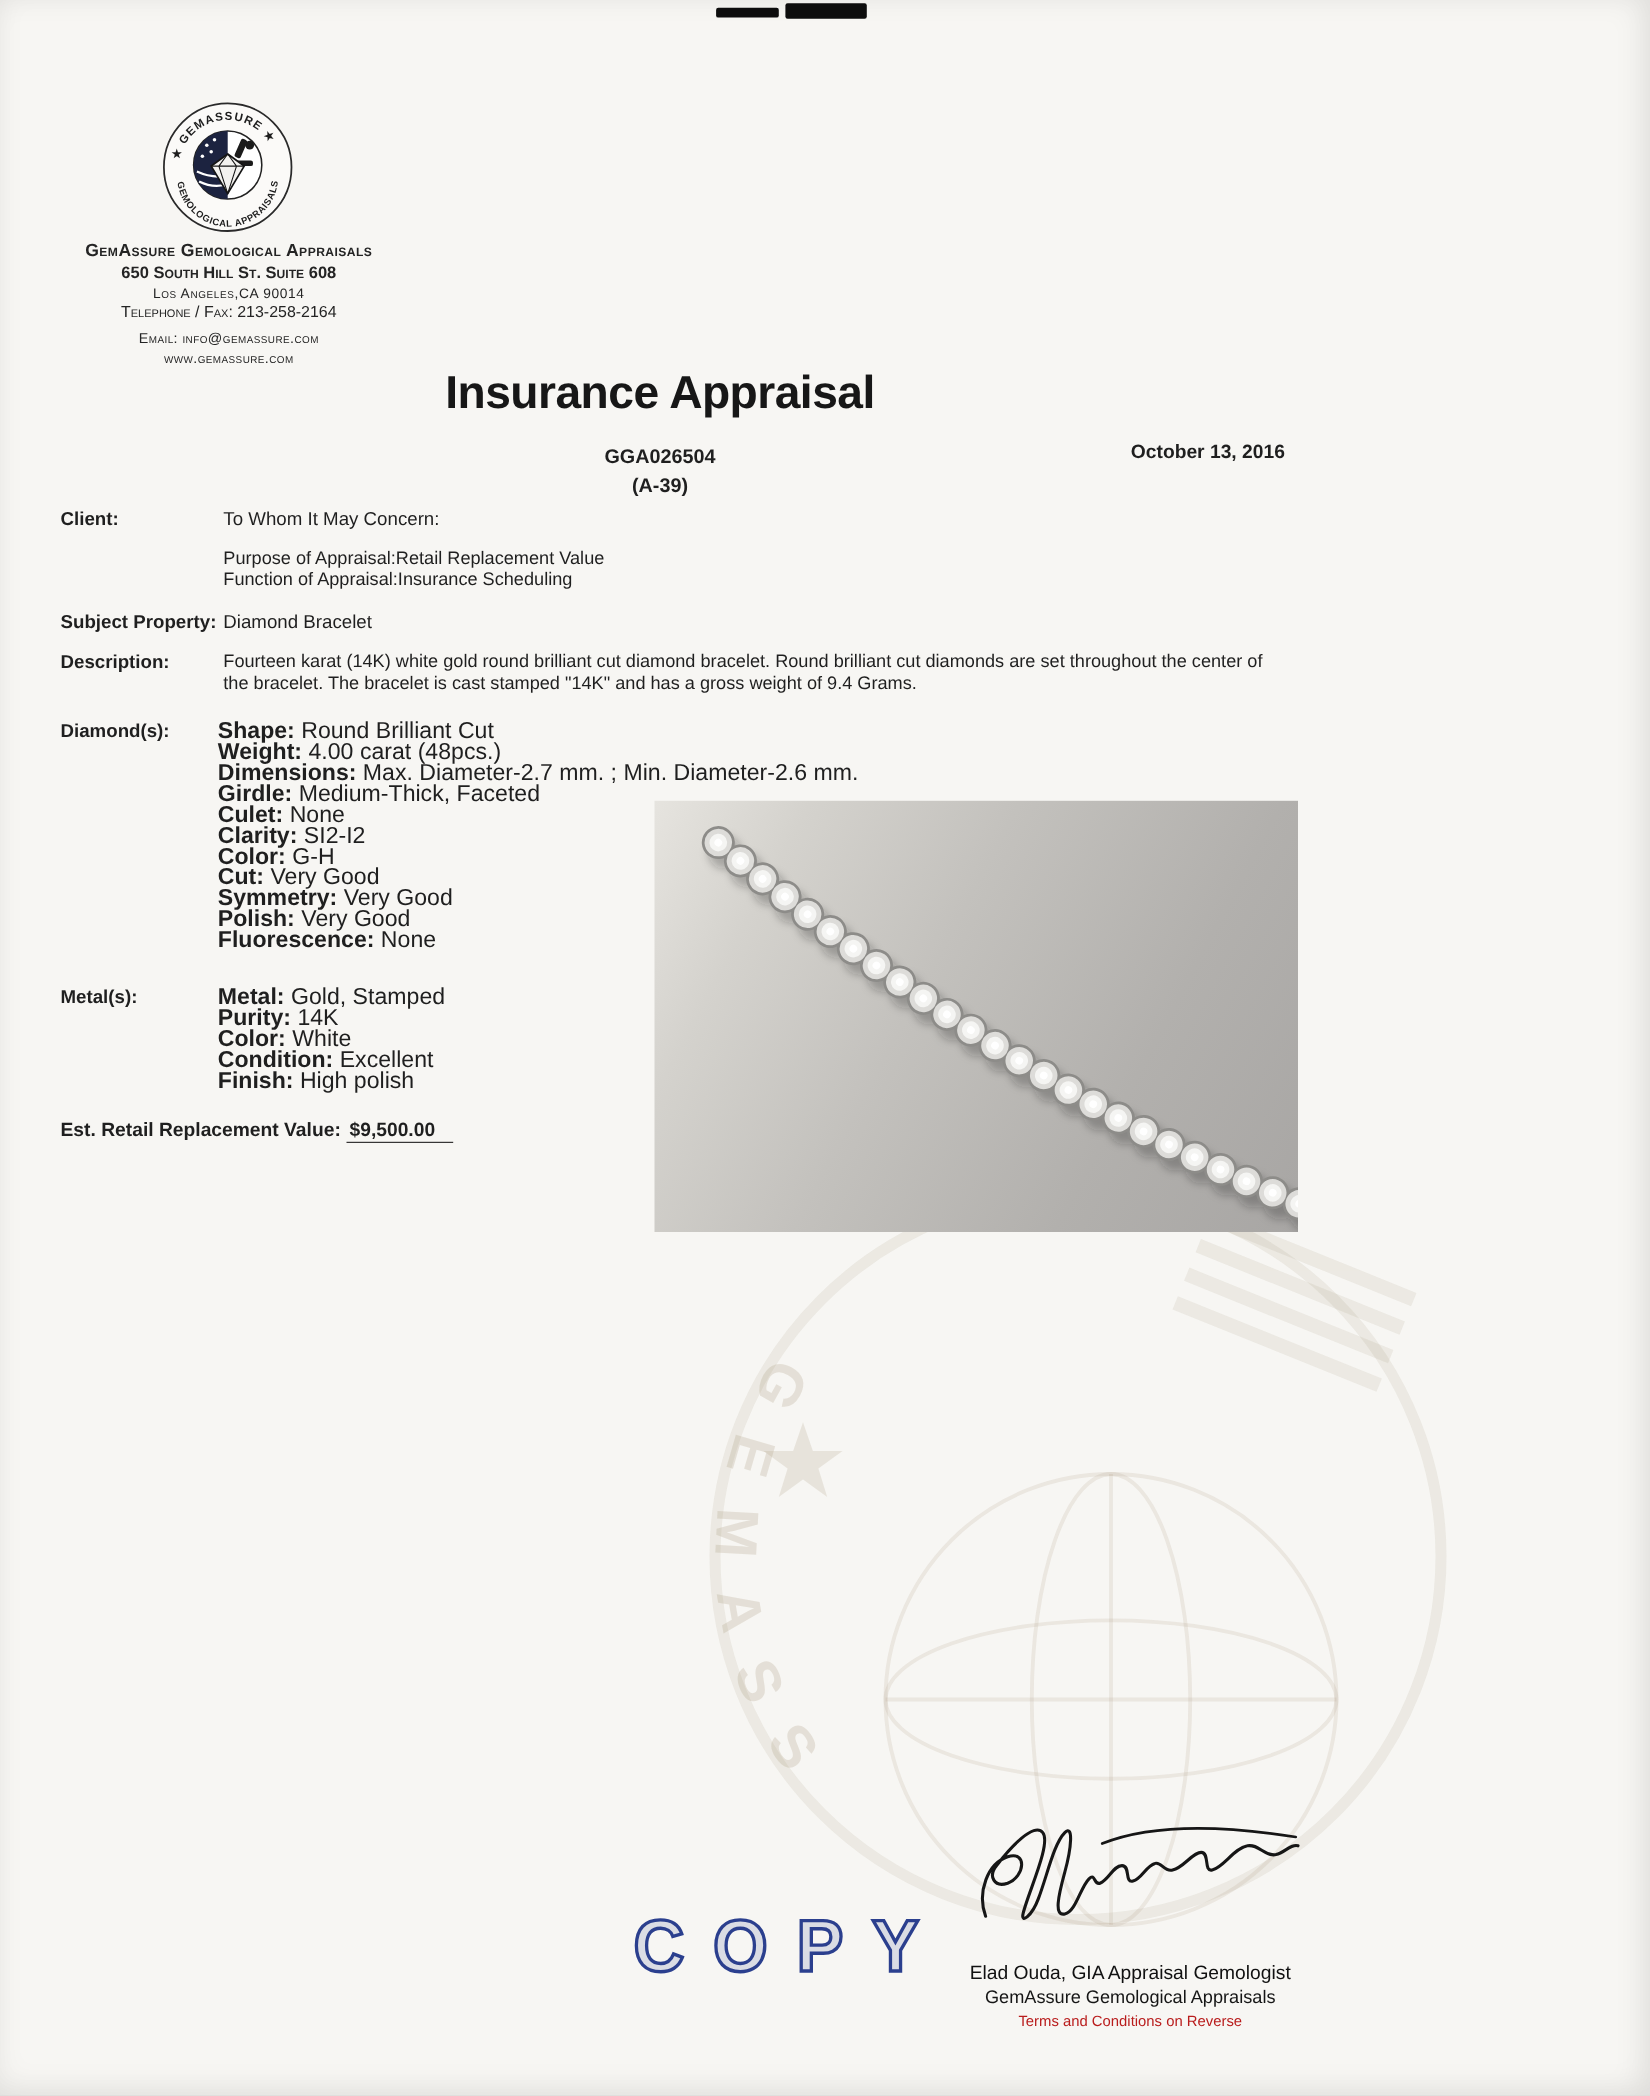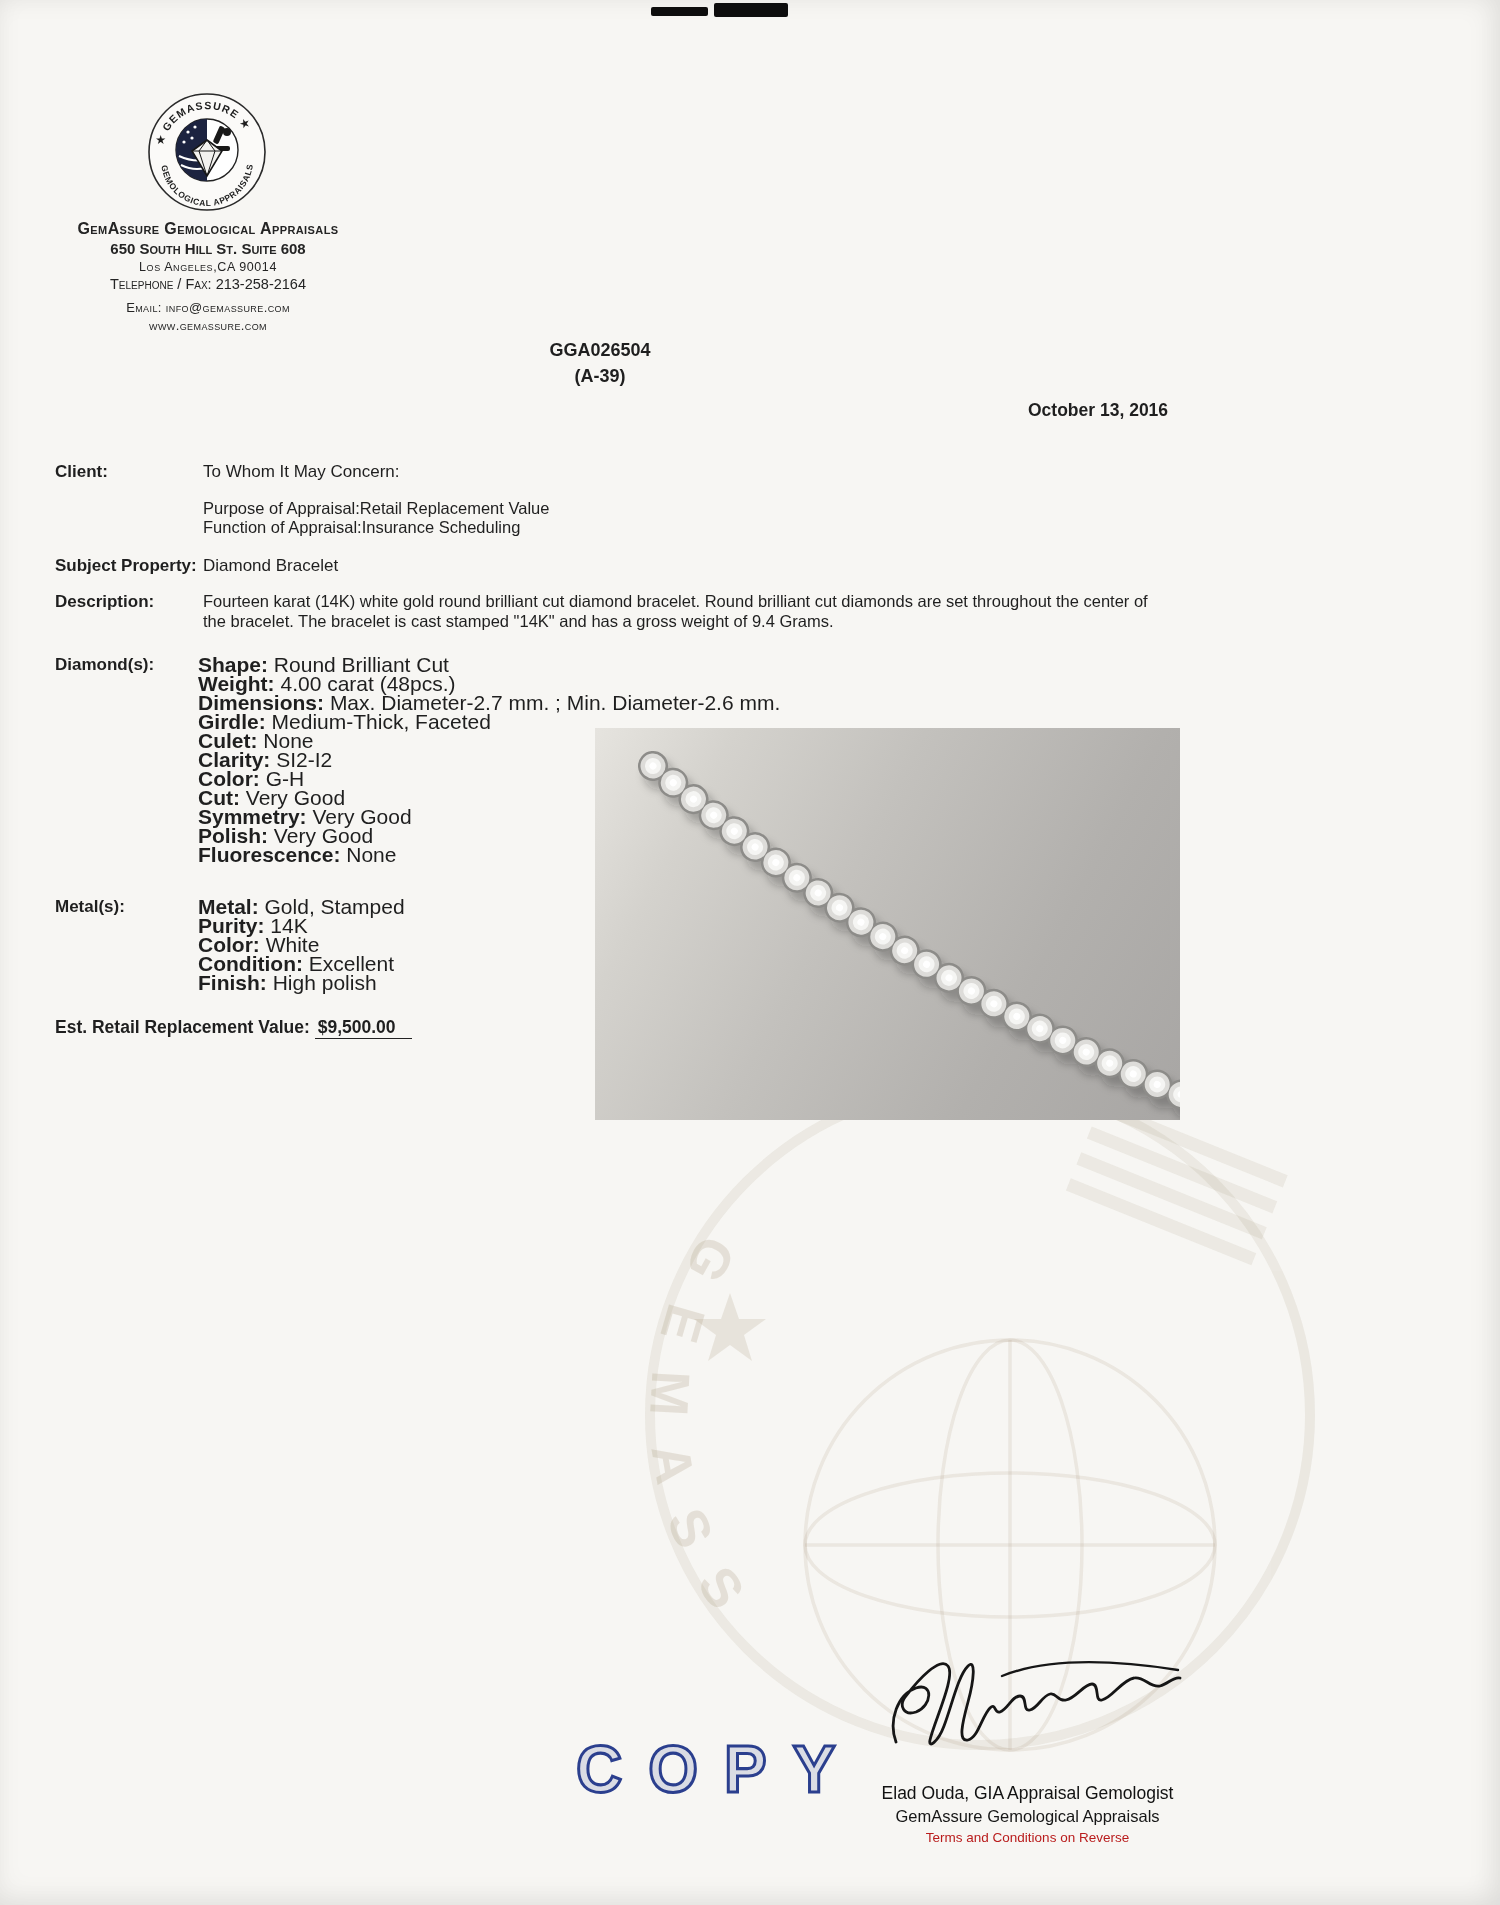--- a/index.html
+++ b/index.html
@@ -20,21 +20,21 @@
   .co-name{font-size:16px;font-weight:700;letter-spacing:.4px;}
   .co-addr1{font-size:15px;font-weight:700;}
   .co-addr2{font-size:12.5px;letter-spacing:.6px;}
   .co-phone{font-size:14.5px;}
   .co-email{font-size:13px;margin-top:7px;letter-spacing:.4px;}
   .co-web{font-size:13px;margin-top:1px;letter-spacing:.4px;}
 
   
   .title-block{position:absolute;left:250px;top:333px;width:700px;text-align:center;}
   .doc-title{font-size:42px;font-weight:700;letter-spacing:-.5px;color:#171717;margin:0;}
-  .report-no{font-size:18px;font-weight:700;margin-top:7px;}
+  .report-no{font-size:18px;font-weight:700;margin-top:24px;}
   .report-sub{font-size:18px;font-weight:700;margin-top:5px;}
   .doc-date{position:absolute;left:1028px;top:400px;font-size:17.5px;font-weight:700;white-space:nowrap;}
 
   
   .label{position:absolute;left:55px;font-weight:700;font-size:17px;white-space:nowrap;}
   .content{position:absolute;left:203px;font-size:17px;}
   .lines{line-height:19px;font-size:16.5px;}
   .desc{width:950px;line-height:19.5px;font-size:16.5px;}
   .spec{font-size:21px;line-height:19px;white-space:nowrap;}
   .b{font-weight:700;}
@@ -140,20 +140,21 @@
   <div class="company-block z3">
     <div class="co-name">GemAssure Gemological Appraisals</div>
     <div class="co-addr1">650 South Hill St. Suite 608</div>
     <div class="co-addr2">Los Angeles,CA 90014</div>
     <div class="co-phone">Telephone / Fax: 213-258-2164</div>
     <div class="co-email">Email: info@gemassure.com</div>
     <div class="co-web">www.gemassure.com</div>
   </div>
 
   <div class="title-block z3">
+    <h1 class="doc-title">Insurance Appraisal</h1>
     <div class="report-no">GGA026504</div>
     <div class="report-sub">(A-39)</div>
   </div>
   <div class="doc-date z3">October 13, 2016</div>
 
   <div class="label z3" style="top:462px;">Client:</div>
   <div class="content z3" style="top:462px;">To Whom It May Concern:</div>
   <div class="content lines z3" style="top:499px;">
     <div>Purpose of Appraisal:Retail Replacement Value</div>
     <div>Function of Appraisal:Insurance Scheduling</div>

